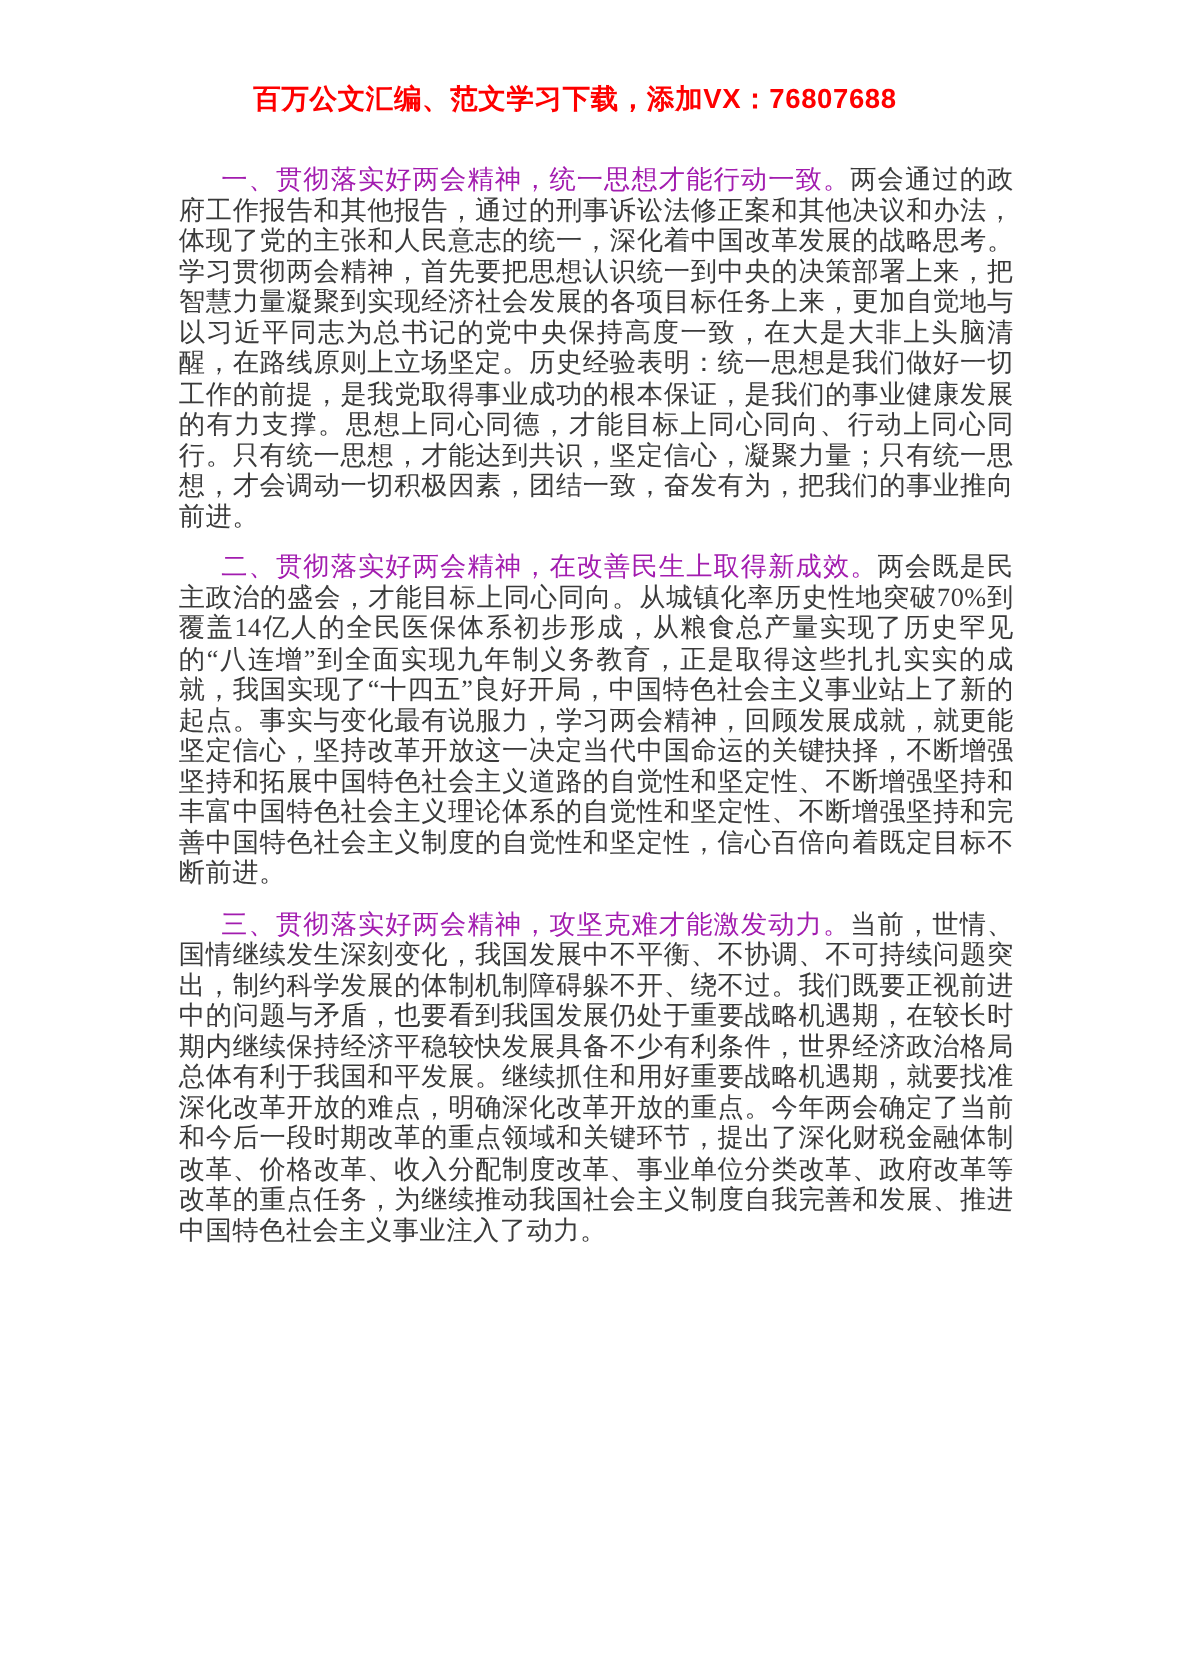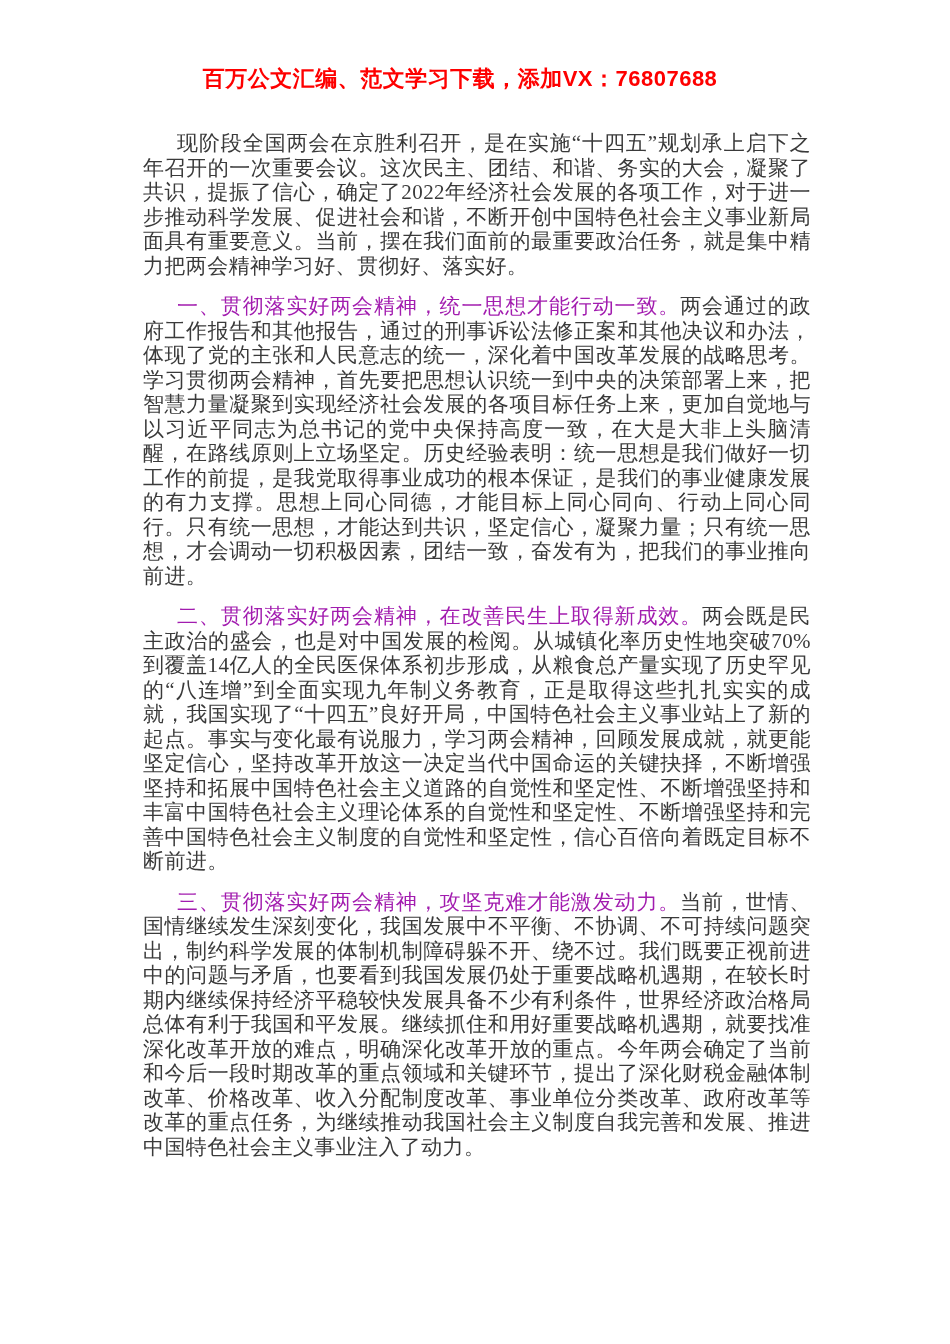--- a/index.html
+++ b/index.html
@@ -57,23 +57,22 @@
 </head>
 <body>
 
 <div class="page">
 
   <div class="banner" style="color: rgb(254, 0, 0);">百万公文汇编、范文学习下载，添加VX：76807688</div>
 
   <div class="doc" style="color: rgb(58, 58, 58);">
 
 
-    <p class="para"><span>现阶段全国两会在京胜利召开，是在实施“十四五”规划承上启下之年召开的一次重要会议。这次民主、团结、和谐、务实的大会，凝聚了共识，提振了信心，确定了2022年经济社会发展的各项工作，对于进一步推动科学发展、促进社会和谐，不断开创中国特色社会主义事业新局面具有重要意义。当前，摆在我们面前的最重要政治任务，就是集中精力把两会精神学习好、贯彻好、落实好。</span></p>
 
     <p class="para"><b class="lead">一、贯彻落实好两会精神，统一思想才能行动一致。</b><span>两会通过的政府工作报告和其他报告，通过的刑事诉讼法修正案和其他决议和办法，体现了党的主张和人民意志的统一，深化着中国改革发展的战略思考。学习贯彻两会精神，首先要把思想认识统一到中央的决策部署上来，把智慧力量凝聚到实现经济社会发展的各项目标任务上来，更加自觉地与以习近平同志为总书记的党中央保持高度一致，在大是大非上头脑清醒，在路线原则上立场坚定。历史经验表明：统一思想是我们做好一切工作的前提，是我党取得事业成功的根本保证，是我们的事业健康发展的有力支撑。思想上同心同德，才能目标上同心同向、行动上同心同行。只有统一思想，才能达到共识，坚定信心，凝聚力量；只有统一思想，才会调动一切积极因素，团结一致，奋发有为，把我们的事业推向前进。</span></p>
 
-    <p class="para"><b class="lead">二、贯彻落实好两会精神，在改善民生上取得新成效。</b><span>两会既是民主政治的盛会，也是对中国发展的检阅。从城镇化率历史性地突破70%到覆盖14亿人的全民医保体系初步形成，从粮食总产量实现了历史罕见的“八连增”到全面实现九年制义务教育，正是取得这些扎扎实实的成就，我国实现了“十四五”良好开局，中国特色社会主义事业站上了新的起点。事实与变化最有说服力，学习两会精神，回顾发展成就，就更能坚定信心，坚持改革开放这一决定当代中国命运的关键抉择，不断增强坚持和拓展中国特色社会主义道路的自觉性和坚定性、不断增强坚持和丰富中国特色社会主义理论体系的自觉性和坚定性、不断增强坚持和完善中国特色社会主义制度的自觉性和坚定性，信心百倍向着既定目标不断前进。</span></p>
+    <p class="para"><b class="lead">二、贯彻落实好两会精神，在改善民生上取得新成效。</b><span>两会既是民主政治的盛会，才能目标上同心同向。从城镇化率历史性地突破70%到覆盖14亿人的全民医保体系初步形成，从粮食总产量实现了历史罕见的“八连增”到全面实现九年制义务教育，正是取得这些扎扎实实的成就，我国实现了“十四五”良好开局，中国特色社会主义事业站上了新的起点。事实与变化最有说服力，学习两会精神，回顾发展成就，就更能坚定信心，坚持改革开放这一决定当代中国命运的关键抉择，不断增强坚持和拓展中国特色社会主义道路的自觉性和坚定性、不断增强坚持和丰富中国特色社会主义理论体系的自觉性和坚定性、不断增强坚持和完善中国特色社会主义制度的自觉性和坚定性，信心百倍向着既定目标不断前进。</span></p>
 
     <p class="para"><b class="lead">三、贯彻落实好两会精神，攻坚克难才能激发动力。</b><span>当前，世情、国情继续发生深刻变化，我国发展中不平衡、不协调、不可持续问题突出，制约科学发展的体制机制障碍躲不开、绕不过。我们既要正视前进中的问题与矛盾，也要看到我国发展仍处于重要战略机遇期，在较长时期内继续保持经济平稳较快发展具备不少有利条件，世界经济政治格局总体有利于我国和平发展。继续抓住和用好重要战略机遇期，就要找准深化改革开放的难点，明确深化改革开放的重点。今年两会确定了当前和今后一段时期改革的重点领域和关键环节，提出了深化财税金融体制改革、价格改革、收入分配制度改革、事业单位分类改革、政府改革等改革的重点任务，为继续推动我国社会主义制度自我完善和发展、推进中国特色社会主义事业注入了动力。</span></p>
 
 
   </div>
 </div>
 
 </body></html>

